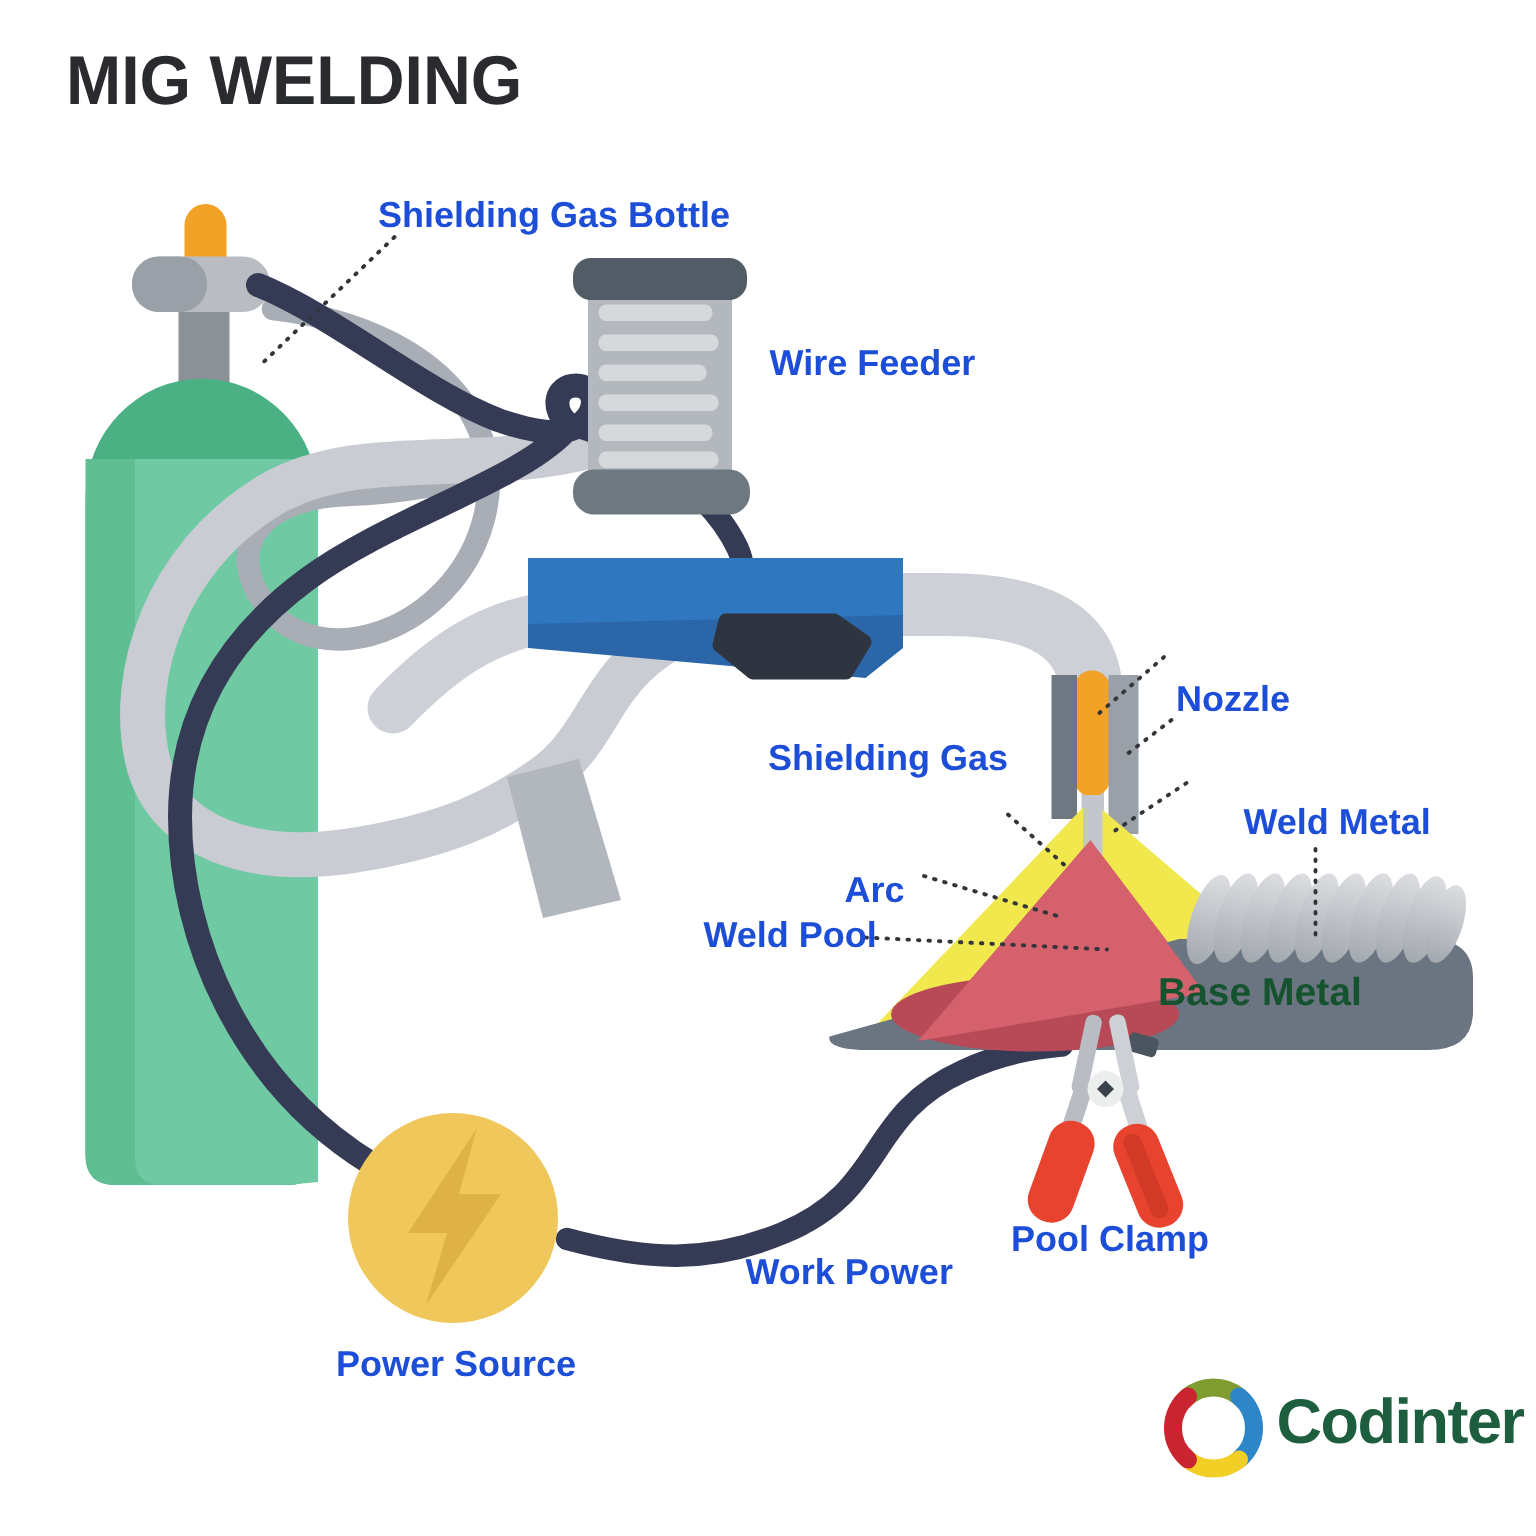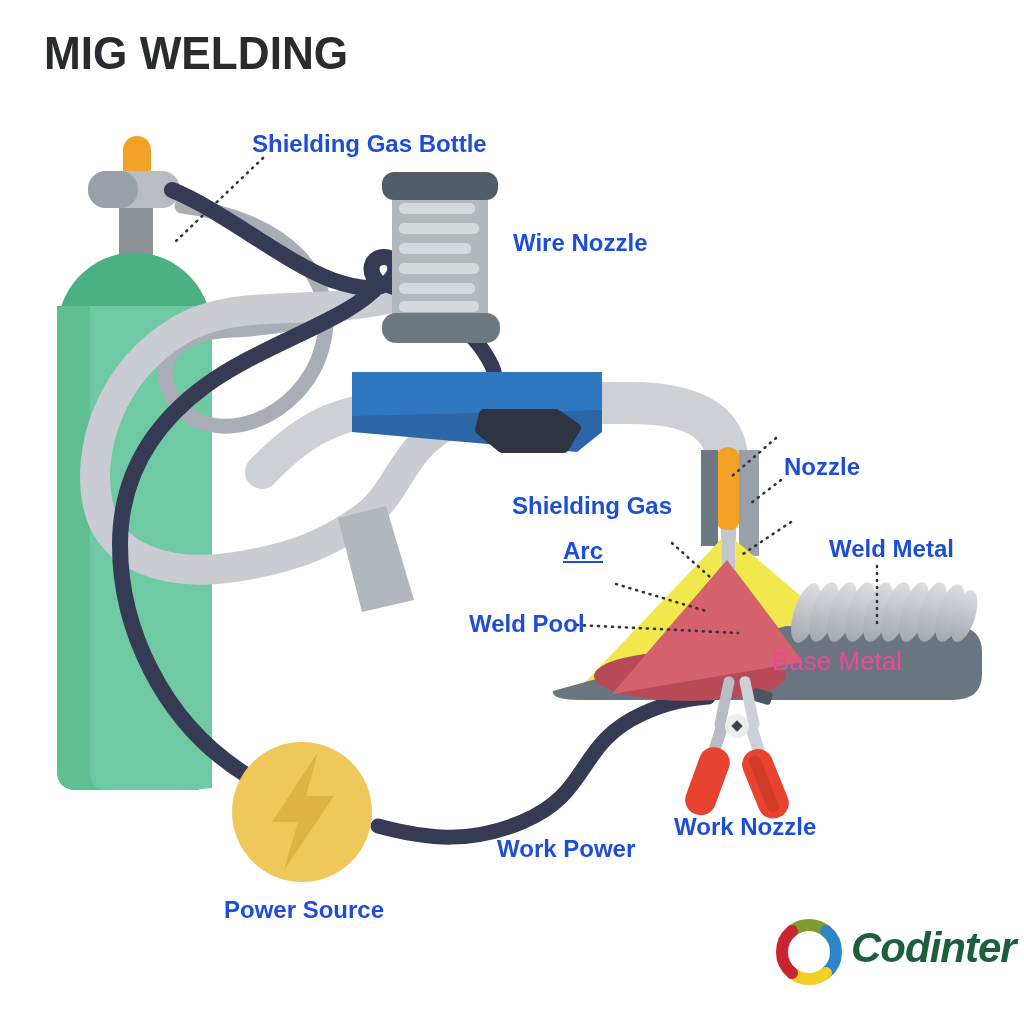--- a/index.html
+++ b/index.html
@@ -2,23 +2,23 @@
 <html><head>
 <meta charset="utf-8">
 <style>
   html,body{margin:0;padding:0;background:#ffffff;}
   .canvas{position:relative;width:1024px;height:1024px;background:#ffffff;overflow:hidden;
           font-family:"Liberation Sans", sans-serif;}
   svg.scene{position:absolute;left:0;top:0;}
   .title{position:absolute;left:44px;top:26px;font-size:46px;font-weight:bold;
          letter-spacing:0px;color:#2a2b2f;transform:scaleX(.96);transform-origin:left top;}
   .label{position:absolute;font-size:24px;font-weight:bold;color:#1d4ed8;white-space:nowrap;}
-  .label.light{color:#ec4899;font-weight:normal;}
+  .label.light{color:#14532d;font-weight:bold;}
   .logo-text{position:absolute;left:851px;top:924px;font-size:42px;font-weight:bold;
-             font-style:italic;color:#1c5e3d;letter-spacing:-1px;}
+             color:#1c5e3d;letter-spacing:-1px;}
 </style>
 </head>
 <body>
 
 <div class="canvas">
 
 <svg class="scene" width="1024" height="1024" viewBox="0 0 1024 1024">
   <defs>
     <linearGradient id="bead" x1="0" y1="0" x2="0" y2="1">
       <stop offset="0" stop-color="#dcdee1"></stop>
@@ -141,26 +141,26 @@
     <path d="M 792 931 A 27 27 0 0 1 826 931" stroke="#7e9c30"></path>
     <path d="M 826 931 A 27 27 0 0 1 826 973" stroke="#2e86c8"></path>
     <path d="M 826 973 A 27 27 0 0 1 792 973" stroke="#f2cf25"></path>
     <path d="M 792 973 A 27 27 0 0 1 792 931" stroke="#c92430"></path>
   </g>
 </svg>
 
 <div class="title">MIG WELDING</div>
 
 <div class="label" style="left:252px;top:130px;">Shielding Gas Bottle</div>
-<div class="label" style="left:513px;top:229px;">Wire Nozzle</div>
+<div class="label" style="left:513px;top:229px;">Wire Feeder</div>
 <div class="label" style="left:784px;top:453px;">Nozzle</div>
 <div class="label" style="left:829px;top:535px;">Weld Metal</div>
 <div class="label" style="left:512px;top:492px;text-align:right;">Shielding Gas</div>
-<div class="label" style="left:563px;top:537px;text-decoration:underline;">Arc</div>
+<div class="label" style="left:563px;top:580px;">Arc</div>
 <div class="label" style="left:457px;top:610px;margin-left:12px;">Weld Pool</div>
 <div class="label light" style="left:772px;top:646px;font-size:26px;">Base Metal</div>
-<div class="label" style="left:674px;top:813px;">Work Nozzle</div>
+<div class="label" style="left:674px;top:813px;">Pool Clamp</div>
 <div class="label" style="left:497px;top:835px;">Work Power</div>
 <div class="label" style="left:224px;top:896px;">Power Source</div>
 
 <div class="logo-text">Codinter</div>
 
 </div>
 
 </body></html>

